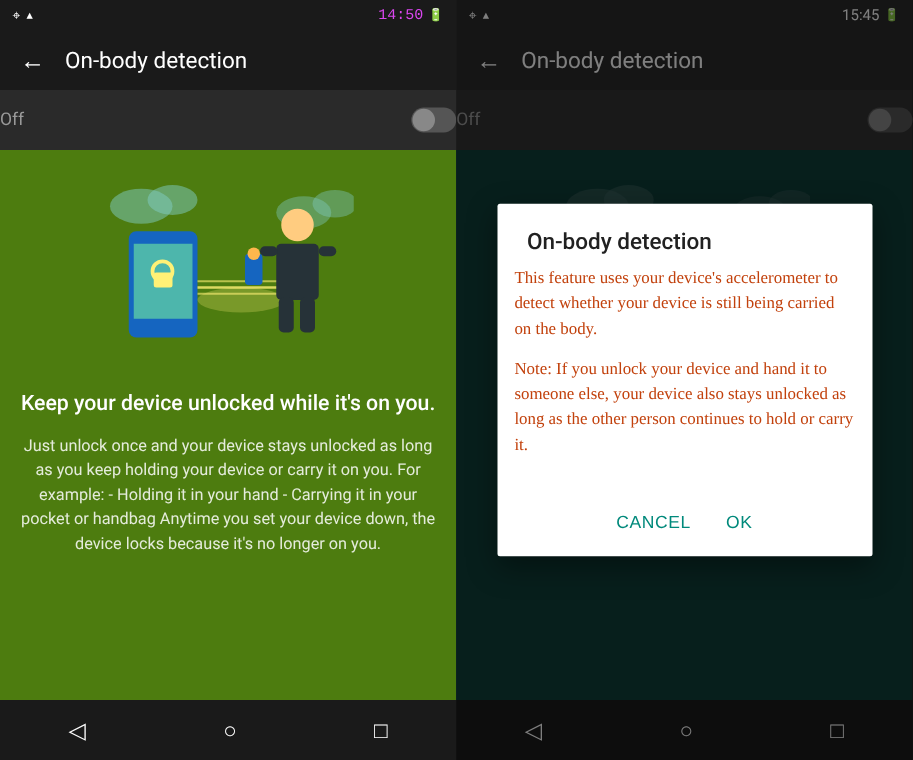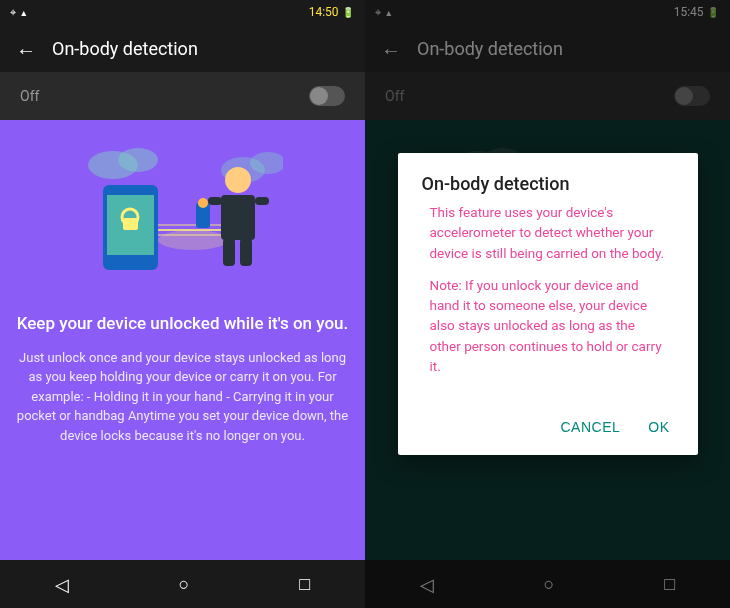--- a/index.html
+++ b/index.html
@@ -66,21 +66,21 @@
       font-size: 18px;
       font-weight: 400;
     }
 
     .toggle-row {
       height: 48px;
       background: #2a2a2a;
       display: flex;
       align-items: center;
       justify-content: space-between;
-      padding: 0 20px;
+      padding: 0 0;
     }
 
     .toggle-label {
       color: #999;
       font-size: 14px;
     }
 
     .toggle-switch {
       width: 36px;
       height: 20px;
@@ -94,21 +94,21 @@
       position: absolute;
       width: 18px;
       height: 18px;
       background: #888;
       border-radius: 50%;
       top: 1px;
       left: 1px;
     }
 
     .illustration-area {
-      background: #8b5cf6;
+      background: #4d7c0f;
       flex: 1;
       display: flex;
       flex-direction: column;
       align-items: center;
       justify-content: flex-start;
       padding: 20px 16px 16px;
       position: relative;
     }
 
     .illustration-graphic {
@@ -205,37 +205,38 @@
     }
 
     .dialog-title {
       padding: 20px 24px 8px;
       font-size: 18px;
       font-weight: 500;
       color: #212121;
     }
 
     .dialog-content {
-      padding: 0 32px 16px;
+      padding: 0 14px 16px;
       font-size: 13.5px;
-      color: #ec4899;
+      color: #c2410c;
       line-height: 1.5;
+      font-family: Liberation Serif, serif;
     }
 
     .dialog-content p {
       margin-bottom: 12px;
     }
 
     .dialog-content p:last-child {
       margin-bottom: 11px;
     }
 
     .dialog-actions {
       display: flex;
-      justify-content: flex-end;
+      justify-content: center;
       padding: 8px 16px 12px;
       gap: 4px;
     }
 
     .dialog-btn {
       padding: 8px 12px;
       font-size: 14px;
       font-weight: 500;
       color: #00897b;
       background: none;
@@ -256,21 +257,21 @@
 <div class="left-panel">
 
   <div class="status-bar">
     <div class="status-bar-left">
 
       <span style="color:#fff;font-size:11px;">⌖</span>
 
       <span style="color:#fff;font-size:10px;">▴</span>
     </div>
     <div class="status-bar-right">
-      <span style="font-size:12px;color:#fde047;">14:50</span>
+      <span style="font-size:12px;color:#d946ef;font-family:Liberation Mono, monospace;">14:50</span>
 
       <span style="color:#fff;font-size:10px;">🔋</span>
     </div>
   </div>
 
   <div class="nav-bar">
     <span class="back-arrow">←</span>
     <span class="nav-title">On-body detection</span>
   </div>
 

